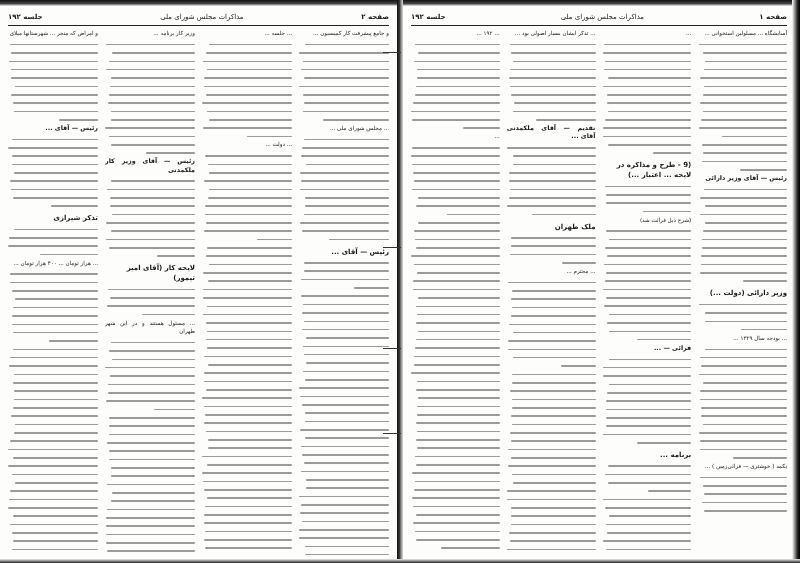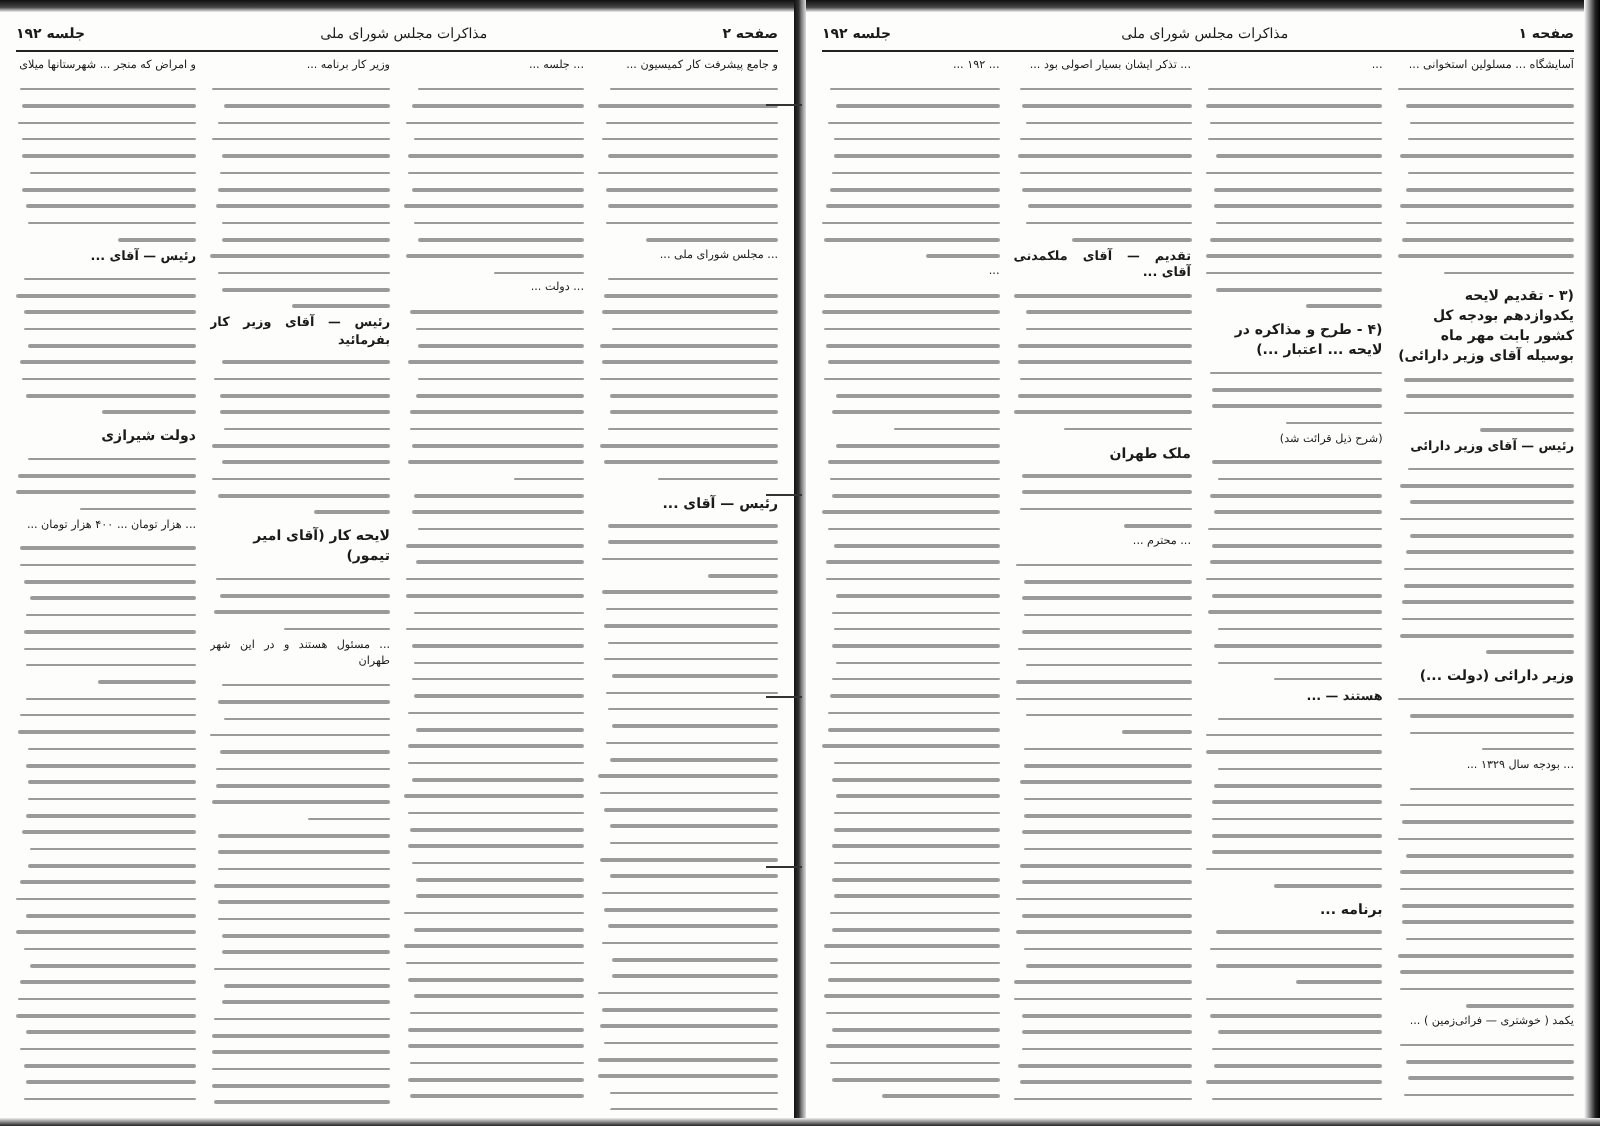--- a/index.html
+++ b/index.html
@@ -176,21 +176,21 @@
           <span class="filler" style="--w: 93.11313443072703%;"></span>
           <span class="filler" style="--w: 94.95390946502057%;"></span>
           <span class="filler" style="--w: 96.00250342935529%;"></span>
           <span class="filler" style="--w: 96.9749657064472%;"></span>
           <span class="filler" style="--w: 93.84660493827161%;"></span>
           <span class="filler" style="--w: 92.96310013717421%;"></span>
           <span class="filler" style="--w: 99.4849451303155%;"></span>
           <span class="filler" style="--w: 95.16522633744856%;"></span>
           <span class="filler" style="--w: 93.46073388203018%;"></span>
           <span class="filler" style="--w: 54.882030178326474%;"></span>
-          <p class="speaker">رئیس — آقای وزیر کار بفرمائید</p>
+          <p class="speaker">رئیس — آقای وزیر کار ملکمدنی</p>
           <span class="filler" style="--w: 92.82873799725651%;"></span>
           <span class="filler" style="--w: 97.7826817558299%;"></span>
           <span class="filler" style="--w: 94.41358024691358%;"></span>
           <span class="filler" style="--w: 94.40044581618656%;"></span>
           <span class="filler" style="--w: 92.23710562414266%;"></span>
           <span class="filler" style="--w: 99.00997942386832%;"></span>
           <span class="filler" style="--w: 93.50919067215364%;"></span>
           <span class="filler" style="--w: 98.6730109739369%;"></span>
           <span class="filler" style="--w: 95.3656378600823%;"></span>
           <span class="filler" style="--w: 42.441529492455416%;"></span>
@@ -242,21 +242,21 @@
           <p class="speaker">رئیس — آقای ...</p>
           <span class="filler" style="--w: 95.29921124828532%;"></span>
           <span class="filler" style="--w: 99.65438957475995%;"></span>
           <span class="filler" style="--w: 95.16800411522634%;"></span>
           <span class="filler" style="--w: 95.29684499314129%;"></span>
           <span class="filler" style="--w: 93.64585048010974%;"></span>
           <span class="filler" style="--w: 97.74588477366255%;"></span>
           <span class="filler" style="--w: 96.16484910836763%;"></span>
           <span class="filler" style="--w: 94.95212620027435%;"></span>
           <span class="filler" style="--w: 52.08179012345679%;"></span>
-          <p class="heading">دولت شیرازی</p>
+          <p class="heading">تذکر شیرازی</p>
           <span class="filler" style="--w: 93.23655692729767%;"></span>
           <span class="filler" style="--w: 98.90655006858711%;"></span>
           <span class="filler" style="--w: 99.5127572016461%;"></span>
           <span class="filler" style="--w: 64.22650891632372%;"></span>
           <p>... هزار تومان ... ۴۰۰ هزار تومان ...</p>
           <span class="filler" style="--w: 97.36841563786008%;"></span>
           <span class="filler" style="--w: 97.3244170096022%;"></span>
           <span class="filler" style="--w: 96.0931755829904%;"></span>
           <span class="filler" style="--w: 92.31666666666666%;"></span>
           <span class="filler" style="--w: 95.00723593964335%;"></span>
@@ -315,21 +315,20 @@
           <span class="filler" style="--w: 92.83261316872428%;"></span>
           <span class="filler" style="--w: 93.82565157750344%;"></span>
           <span class="filler" style="--w: 98.07589163237311%;"></span>
           <span class="filler" style="--w: 93.55864197530865%;"></span>
           <span class="filler" style="--w: 94.61958161865569%;"></span>
           <span class="filler" style="--w: 98.41920438957476%;"></span>
           <span class="filler" style="--w: 94.71059670781894%;"></span>
           <span class="filler" style="--w: 96.95054869684499%;"></span>
           <span class="filler" style="--w: 98.74399862825788%;"></span>
           <span class="filler" style="--w: 73.1090534979424%;"></span>
-          <p class="heading">(۳ - تقدیم لایحه یکدوازدهم بودجه کل کشور بابت مهر ماه بوسیله آقای وزیر دارائی)</p>
           <span class="filler" style="--w: 96.15188614540466%;"></span>
           <span class="filler" style="--w: 94.38360768175583%;"></span>
           <span class="filler" style="--w: 95.62561728395062%;"></span>
           <span class="filler" style="--w: 52.7846364883402%;"></span>
           <p class="speaker">رئیس — آقای وزیر دارائی</p>
           <span class="filler" style="--w: 94.05534979423868%;"></span>
           <span class="filler" style="--w: 98.49900548696846%;"></span>
           <span class="filler" style="--w: 92.94060356652949%;"></span>
           <span class="filler" style="--w: 98.24434156378601%;"></span>
           <span class="filler" style="--w: 92.31145404663923%;"></span>
@@ -376,41 +375,41 @@
           <span class="filler" style="--w: 93.61934156378601%;"></span>
           <span class="filler" style="--w: 99.18645404663923%;"></span>
           <span class="filler" style="--w: 94.89965706447188%;"></span>
           <span class="filler" style="--w: 95.40092592592593%;"></span>
           <span class="filler" style="--w: 93.70260631001372%;"></span>
           <span class="filler" style="--w: 97.63185871056241%;"></span>
           <span class="filler" style="--w: 99.60843621399177%;"></span>
           <span class="filler" style="--w: 99.75579561042524%;"></span>
           <span class="filler" style="--w: 94.34554183813444%;"></span>
           <span class="filler" style="--w: 42.87602880658436%;"></span>
-          <p class="heading">(۴ - طرح و مذاکره در لایحه ... اعتبار ...)</p>
+          <p class="heading">(9 - طرح و مذاکره در لایحه ... اعتبار ...)</p>
           <span class="filler" style="--w: 96.67935528120714%;"></span>
           <span class="filler" style="--w: 96.37403978052126%;"></span>
           <span class="filler" style="--w: 96.63456790123456%;"></span>
           <span class="filler" style="--w: 54.03309327846365%;"></span>
           <p>(شرح ذیل قرائت شد)</p>
           <span class="filler" style="--w: 96.1198559670782%;"></span>
           <span class="filler" style="--w: 92.47091906721536%;"></span>
           <span class="filler" style="--w: 97.7088134430727%;"></span>
           <span class="filler" style="--w: 95.36440329218107%;"></span>
           <span class="filler" style="--w: 98.00558984910836%;"></span>
           <span class="filler" style="--w: 95.68175582990398%;"></span>
           <span class="filler" style="--w: 97.70154320987655%;"></span>
           <span class="filler" style="--w: 99.74396433470507%;"></span>
           <span class="filler" style="--w: 96.30284636488341%;"></span>
           <span class="filler" style="--w: 98.46460905349794%;"></span>
           <span class="filler" style="--w: 93.01937585733882%;"></span>
           <span class="filler" style="--w: 94.9054183813443%;"></span>
           <span class="filler" style="--w: 92.9869341563786%;"></span>
           <span class="filler" style="--w: 60.825788751714676%;"></span>
-          <p class="speaker">هستند — ...</p>
+          <p class="speaker">فرائی — ...</p>
           <span class="filler" style="--w: 92.60185185185185%;"></span>
           <span class="filler" style="--w: 99.51464334705075%;"></span>
           <span class="filler" style="--w: 99.3883401920439%;"></span>
           <span class="filler" style="--w: 92.64269547325102%;"></span>
           <span class="filler" style="--w: 95.40116598079561%;"></span>
           <span class="filler" style="--w: 95.93535665294925%;"></span>
           <span class="filler" style="--w: 96.44279835390947%;"></span>
           <span class="filler" style="--w: 96.15805898491084%;"></span>
           <span class="filler" style="--w: 95.79718792866942%;"></span>
           <span class="filler" style="--w: 99.33549382716049%;"></span>

